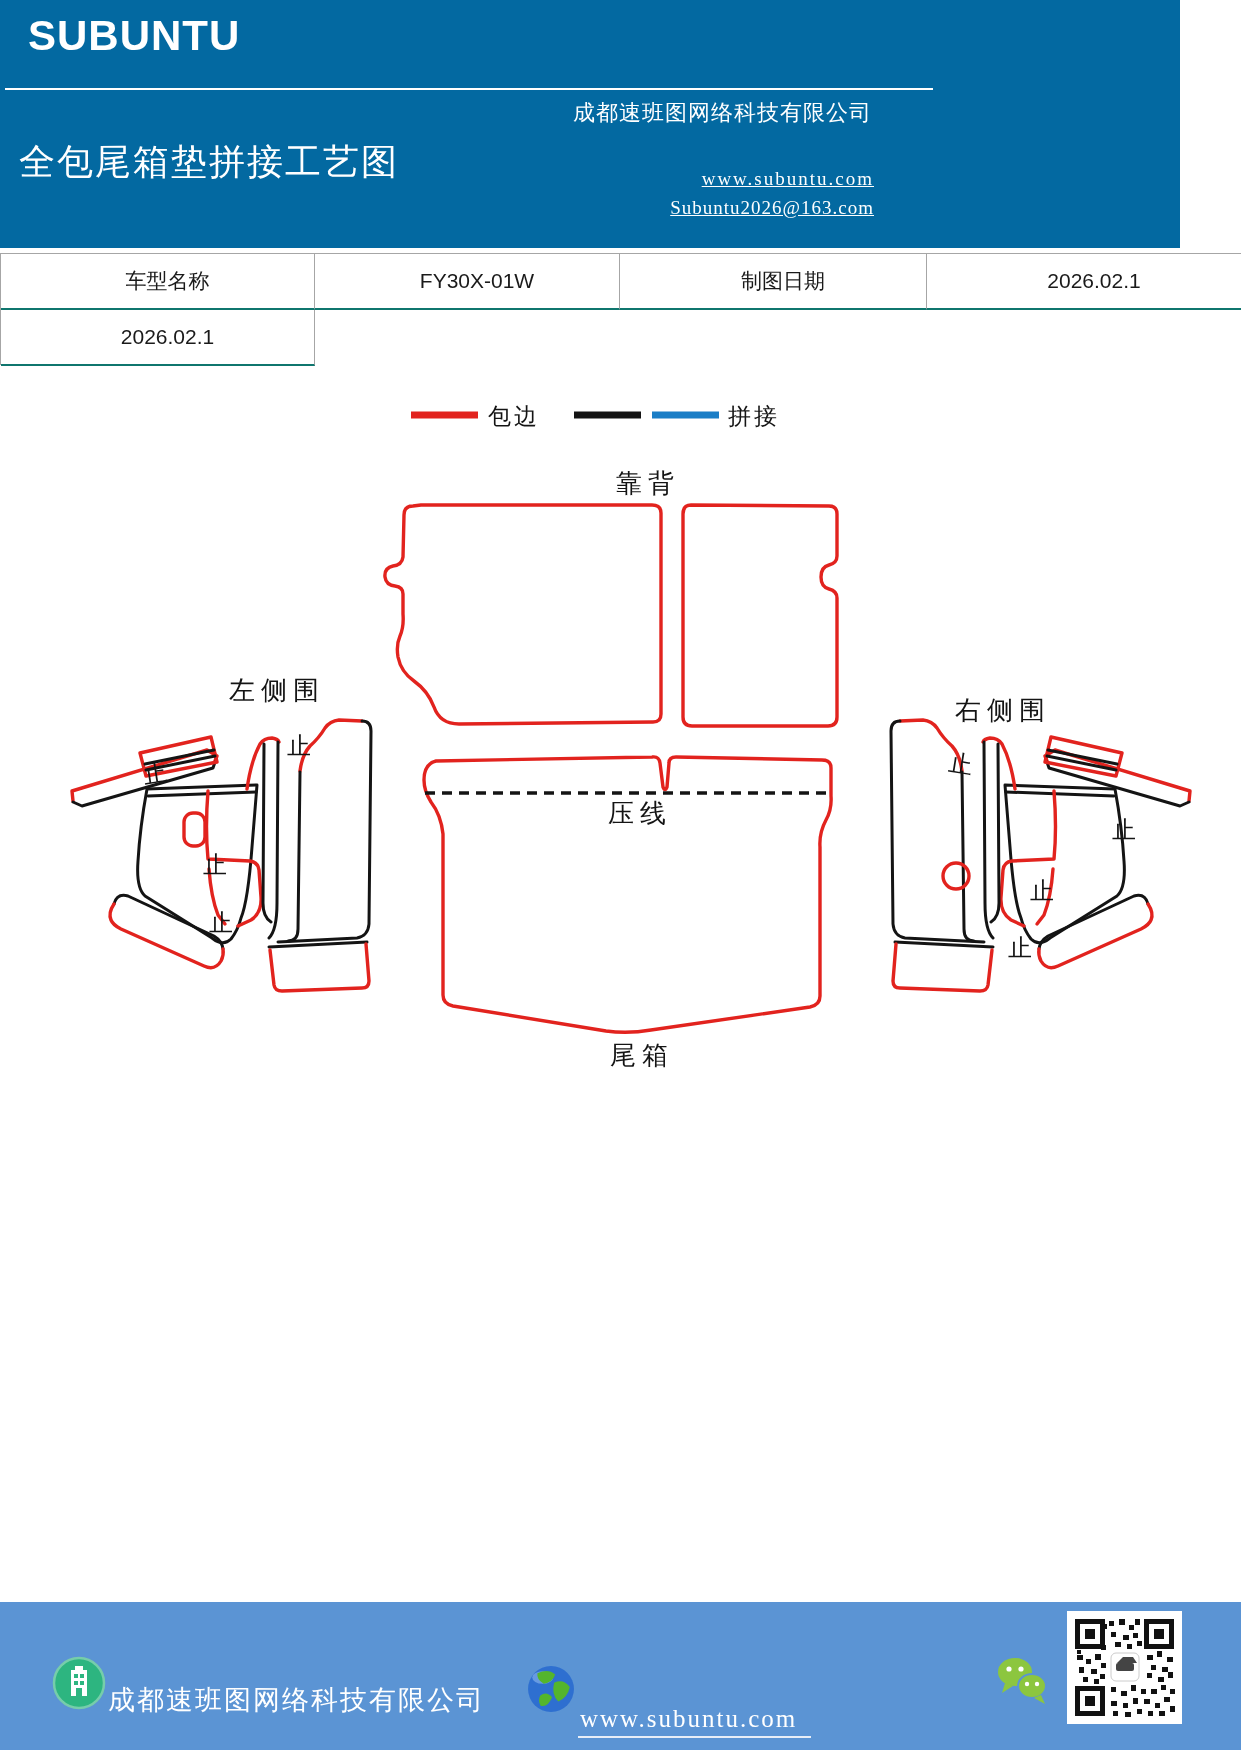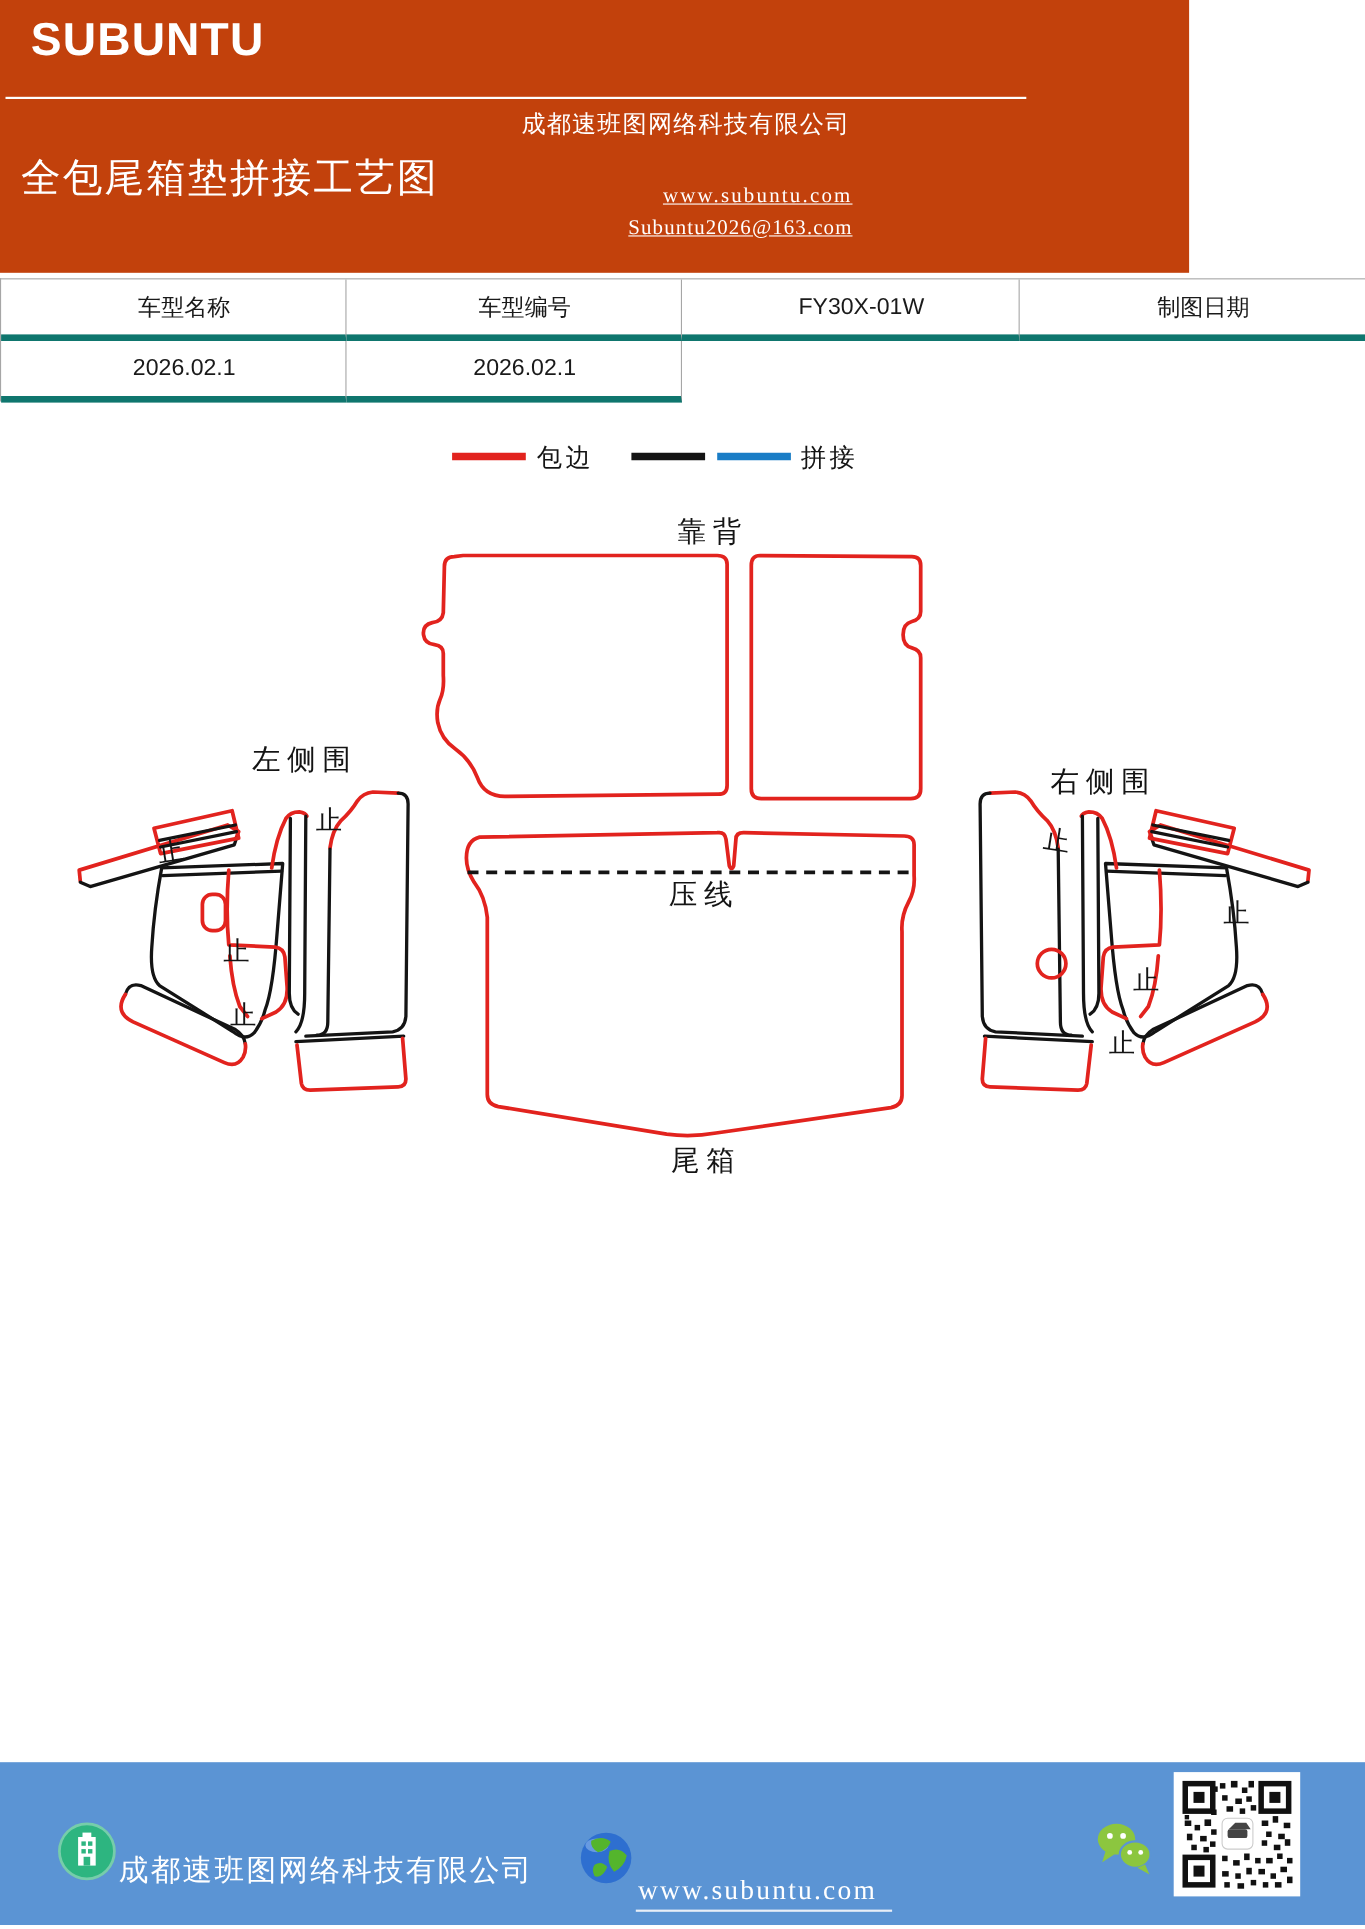--- a/index.html
+++ b/index.html
@@ -3,36 +3,36 @@
 <meta charset="utf-8">
 <style>
   * { margin:0; padding:0; box-sizing:border-box; }
   html,body { background:#e8e8e8; }
   .page {
     position:relative; width:1241px; height:1754px; background:#ffffff;
     font-family:"Liberation Sans", sans-serif; color:#1a1a1a; overflow:hidden;
     margin:0 auto;
   }
   
-  .header { position:absolute; left:0; top:0; width:1081px; height:248px; background:#c2410c; }
+  .header { position:absolute; left:0; top:0; width:1180px; height:248px; background:#0369a1; }
   .logo { position:absolute; left:28px; top:12px; font-size:42px; font-weight:800;
           color:#fff; letter-spacing:1px; font-family:"Liberation Sans",sans-serif; }
   .header-rule { position:absolute; left:5px; top:88px; width:928px; height:2px; background:#fff; }
   .doc-title { position:absolute; left:19px; top:138px; font-size:36px; color:#fff; letter-spacing:2px; }
   .company-line { position:absolute; top:98px; right:308px; font-size:22px; color:#fff; letter-spacing:1px; }
   .web-line { position:absolute; top:168px; right:306px; font-size:19px; color:#fff;
               font-family:"Liberation Serif", serif; text-decoration:underline; letter-spacing:2px; cursor:pointer; }
   .mail-line { position:absolute; top:197px; right:306px; font-size:19px; color:#fff;
                font-family:"Liberation Serif", serif; letter-spacing:1px;text-decoration:underline; }
   .sop { position:absolute; left:1043px; top:80px; font-size:64px; font-weight:800; color:#fff; letter-spacing:3px; }
   
   .info-table { position:absolute; left:0; top:253px; width:1241px; height:112px;
                 display:grid; grid-template-columns:314px 305px 307px 315px; grid-template-rows:56px 56px;
                 border-top:1px solid #a6a6a6; border-left:1px solid #a6a6a6; background:#fff; }
-  .info-table .cell { border-right:1px solid #a6a6a6; border-bottom:6px solid #0f766e;
+  .info-table .cell { border-right:1px solid #a6a6a6; border-bottom:2px solid #0f766e;
                       display:flex; align-items:center; justify-content:center; font-size:21px;padding-left:20px; }
   
   .diagram { position:absolute; left:11px; top:390px; width:1048px; height:710px; }
   .diagram svg { display:block; }
   .red  { stroke:#e2231e; fill:none; stroke-width:3.4; stroke-linejoin:round; stroke-linecap:round; }
   .blk  { stroke:#141414; fill:none; stroke-width:3;   stroke-linejoin:round; stroke-linecap:round; }
   .dlabel { font-size:26px; fill:#141414; letter-spacing:6px; font-family:"Liberation Sans",sans-serif; }
   .stopg  { font-size:24px; fill:#141414; font-family:"Liberation Sans",sans-serif; }
   
   .footer { position:absolute; left:0; top:1602px; width:1241px; height:148px; background:#5b94d4; }
@@ -52,21 +52,20 @@
     <div class="logo">SUBUNTU</div>
     <div class="header-rule"></div>
     <div class="doc-title">全包尾箱垫拼接工艺图</div>
     <div class="company-line">成都速班图网络科技有限公司</div>
     <div class="web-line">www.subuntu.com</div>
     <div class="mail-line">Subuntu2026@163.com</div>
   </div>
 
   <div class="info-table">
     <div class="cell">车型名称</div>
-    <div class="cell">车型编号</div>
     <div class="cell">FY30X-01W</div>
     <div class="cell">制图日期</div>
     <div class="cell">2026.02.1</div>
     <div class="cell">2026.02.1</div>
   </div>
 
   <div class="diagram">
   <svg width="1241" height="710" viewBox="0 390 1241 710" xmlns="http://www.w3.org/2000/svg">
     <defs>
 

